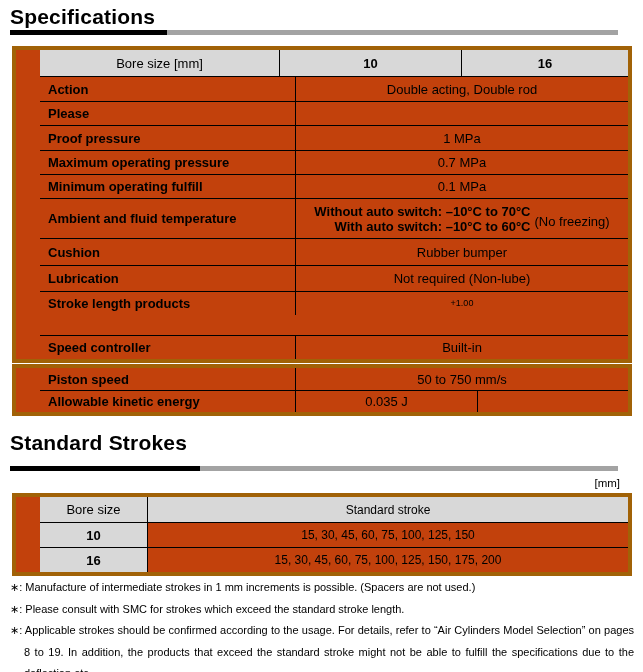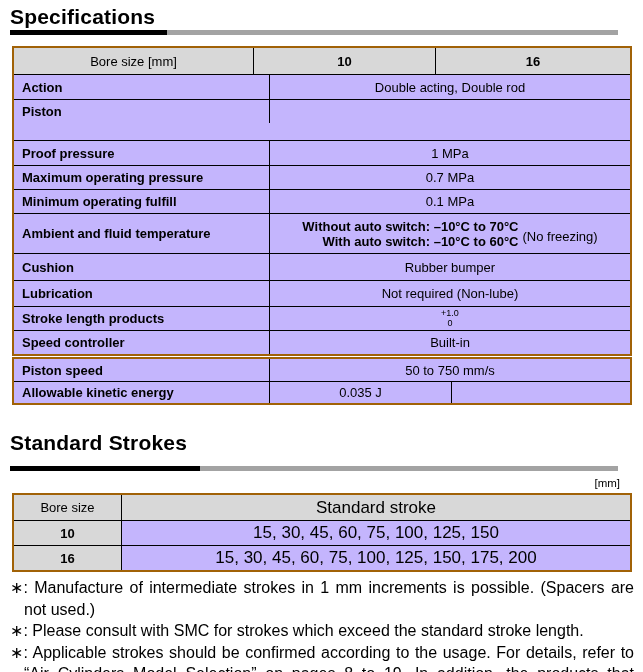--- a/index.html
+++ b/index.html
@@ -8,21 +8,21 @@
     position:relative; width:643px; height:672px; background:#ffffff;
     font-family:"Liberation Sans", sans-serif; color:#000; overflow:hidden;
   }
   
   .sec-title { position:absolute; left:10px; font-size:21px; font-weight:bold; letter-spacing:0.2px; }
   .sec-rule  { position:absolute; left:10px; width:608px; height:5px; background:#a3a3a3; }
   .sec-rule .rule-black { position:absolute; left:0; top:0; height:5px; background:#000; }
 
   
   .tbl { position:absolute; left:12px; width:620px; }
-  .tpart { border:2px solid #a16207; background:#c4b5fd; }
+  .tpart { border:4px solid #a16207; background:#c2410c;padding-left:24px; }
   .tpart + .tpart { margin-top:1px; }
   .row { display:flex; border-top:1px solid #000; align-items:stretch; }
   .tpart .row:first-child { border-top:none; }
   .lbl {
     width:256px; border-right:1px solid #000; font-weight:bold; font-size:13px;
     display:flex; align-items:center; padding-left:8px; flex-shrink:0;
   }
   .val { flex:1; display:flex; align-items:center; justify-content:center; font-size:13px; text-align:center; }
   .gray { background:#d8d8d8; }
   .hdr-lbl {
@@ -32,35 +32,35 @@
   .split { flex:1; display:flex; }
   .split .c1 { width:182px; border-right:1px solid #000; display:flex; align-items:center; justify-content:center; font-size:13px; }
   .split .c2 { flex:1; display:flex; align-items:center; justify-content:center; font-size:13px; }
   .bold { font-weight:bold; }
 
   
   .temp-lines { text-align:right; font-size:13px; line-height:15px;font-weight:bold; }
   .temp-note  { font-size:13px; margin-left:4px; transform:translateY(3px); }
 
   
-  .tol { display:flex; flex-direction:column; align-items:center; font-size:9px; line-height:9.5px; font-weight:normal; }
+  .tol { display:flex; flex-direction:row; align-items:center; font-size:9px; line-height:9.5px; font-weight:normal; }
 
   
   .t2 .bore {
     width:108px; border-right:1px solid #000; flex-shrink:0;
     display:flex; align-items:center; justify-content:center; font-size:13px;
   }
-  .t2 .stroke { flex:1; display:flex; align-items:center; justify-content:center; font-size:17px;text-align:center; }
+  .t2 .stroke { flex:1; display:flex; align-items:center; justify-content:center; font-size:12px;text-align:center; }
 
   .unit-label { position:absolute; font-size:11.5px; }
 
   
   .notes { position:absolute; left:10px; top:577px; width:624px; }
   .note {
-    font-size:16px; line-height:21.5px; padding-left:14px; text-indent:-14px;
+    font-size:11px; line-height:21.5px; padding-left:14px; text-indent:-14px;
     text-align:justify;
   }
 </style>
 </head>
 <body>
 
 <div class="page">
 
   <div class="sec-title" style="top:5px;">Specifications</div>
   <div class="sec-rule" style="top:30px;">
@@ -77,24 +77,24 @@
           <div class="c2 gray bold">16</div>
         </div>
       </div>
 
       <div class="row" style="height:25px;">
         <div class="lbl">Action</div>
         <div class="val">Double acting, Double rod</div>
       </div>
 
       <div class="row" style="height:24px;">
-        <div class="lbl">Piston</div>
+        <div class="lbl">Please</div>
       </div>
 
-      <div class="row" style="height:25px;margin-top:17px;">
+      <div class="row" style="height:25px;">
         <div class="lbl">Proof pressure</div>
         <div class="val">1 MPa</div>
       </div>
 
       <div class="row" style="height:24px;">
         <div class="lbl">Maximum operating pressure</div>
         <div class="val">0.7 MPa</div>
       </div>
 
       <div class="row" style="height:24px;">
@@ -126,21 +126,21 @@
       <div class="row" style="height:24px;">
         <div class="lbl">Stroke length products</div>
         <div class="val">
           <div class="tol">
             <div>+1.0</div>
             <div>0</div>
           </div>
         </div>
       </div>
 
-      <div class="row" style="height:24px;">
+      <div class="row" style="height:24px;margin-top:20px;">
         <div class="lbl">Speed controller</div>
         <div class="val">Built-in</div>
       </div>
 
     </div>
 
     <div class="tpart">
 
       <div class="row" style="height:22px;">
         <div class="lbl">Piston speed</div>

